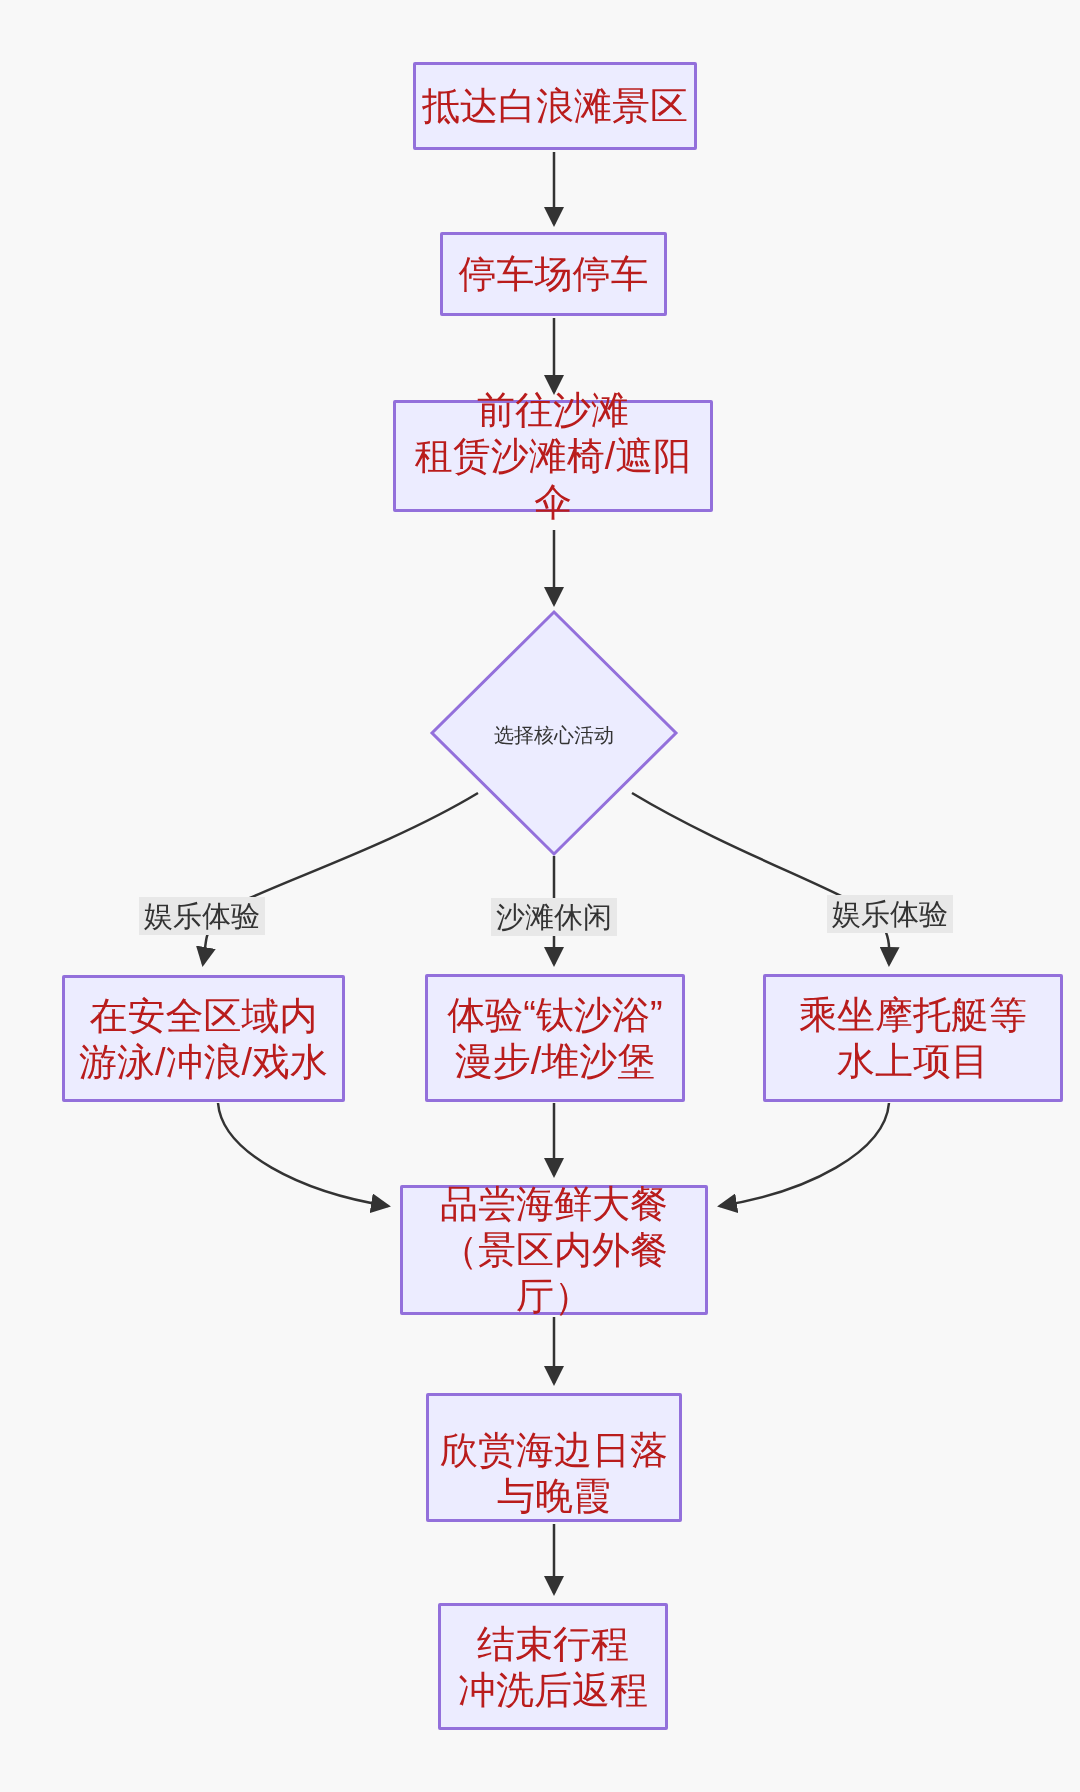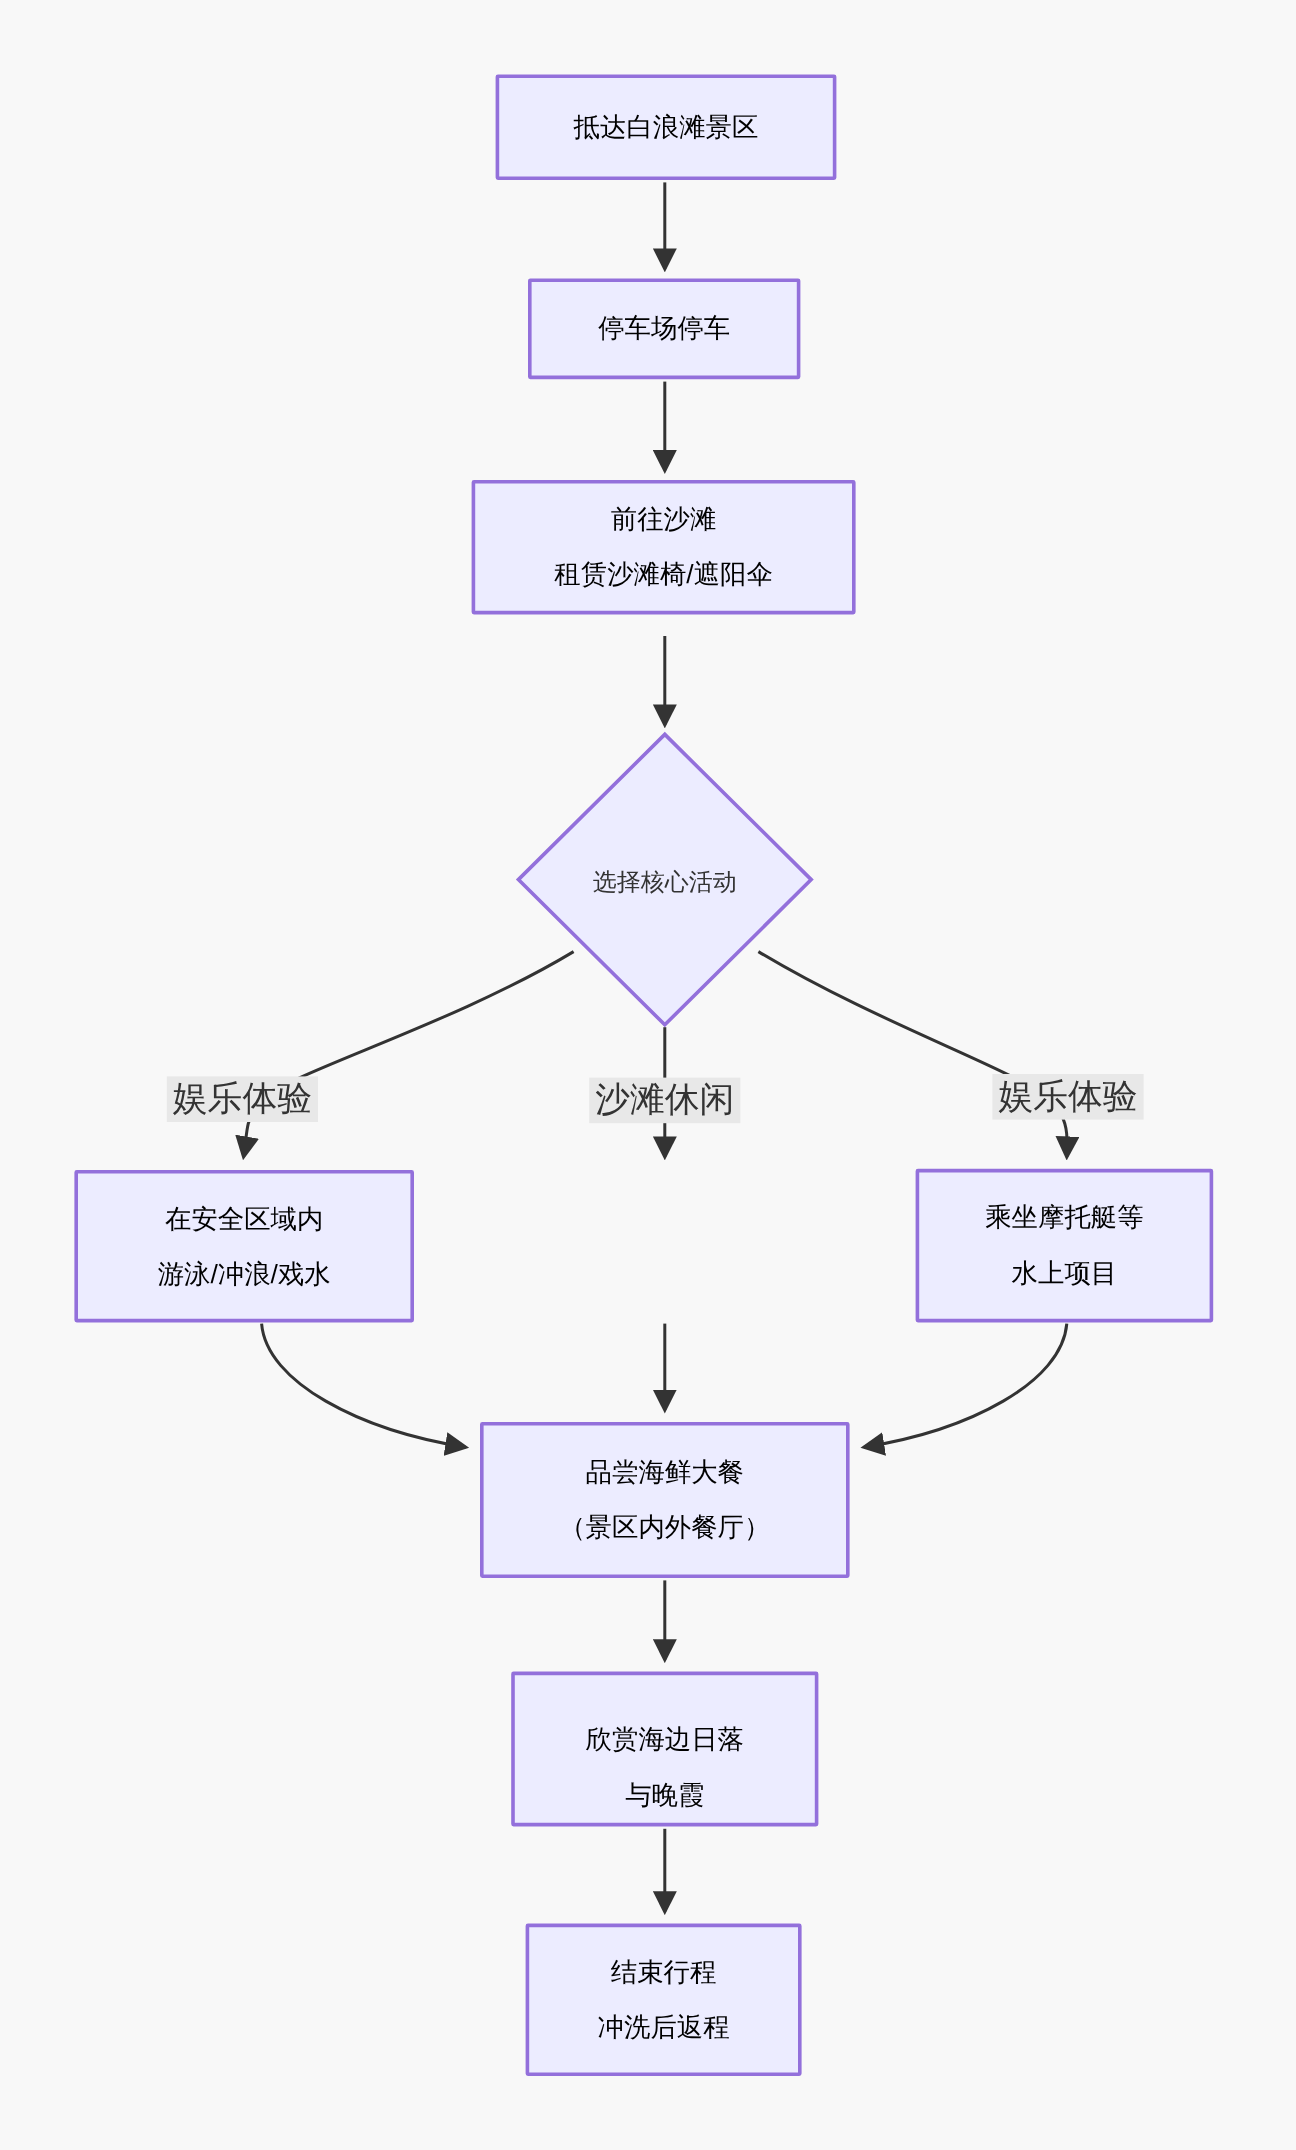--- a/index.html
+++ b/index.html
@@ -28,22 +28,22 @@
     position: absolute;
     background: #ECECFF;
     border: 3px solid #9370DB;
     border-radius: 2px;
     display: flex;
     align-items: center;
     justify-content: center;
     text-align: center;
   }
   .node-label {
-    color: #000000;
-    font-size: 22px;
+    color: #b91c1c;
+    font-size: 38px;
     line-height: 46px;
     white-space: pre-line;
   }
   .diamond-label {
     position: absolute;
     color: #333333;
     font-size: 20px;
     transform: translate(-50%, -50%);
     white-space: nowrap;
   }
@@ -101,22 +101,26 @@
 租赁沙滩椅/遮阳伞</div>
   </div>
 
   <div class="diamond-label" style="left:554px; top:735px;">选择核心活动</div>
 
   <div class="node" style="left:62px; top:975px; width:283px; height:127px;">
     <div class="node-label">在安全区域内
 游泳/冲浪/戏水</div>
   </div>
 
+  <div class="node" style="left:425px; top:974px; width:260px; height:128px;">
+    <div class="node-label">体验“钛沙浴”
+漫步/堆沙堡</div>
+  </div>
 
-  <div class="node" style="left:763px; top:974px; width:248px; height:128px;">
+  <div class="node" style="left:763px; top:974px; width:300px; height:128px;">
     <div class="node-label">乘坐摩托艇等
 水上项目</div>
   </div>
 
   <div class="node" style="left:400px; top:1185px; width:308px; height:130px;">
     <div class="node-label">品尝海鲜大餐
 （景区内外餐厅）</div>
   </div>
 
   <div class="node" style="left:426px; top:1393px; width:256px; height:129px;align-items:flex-end;">

